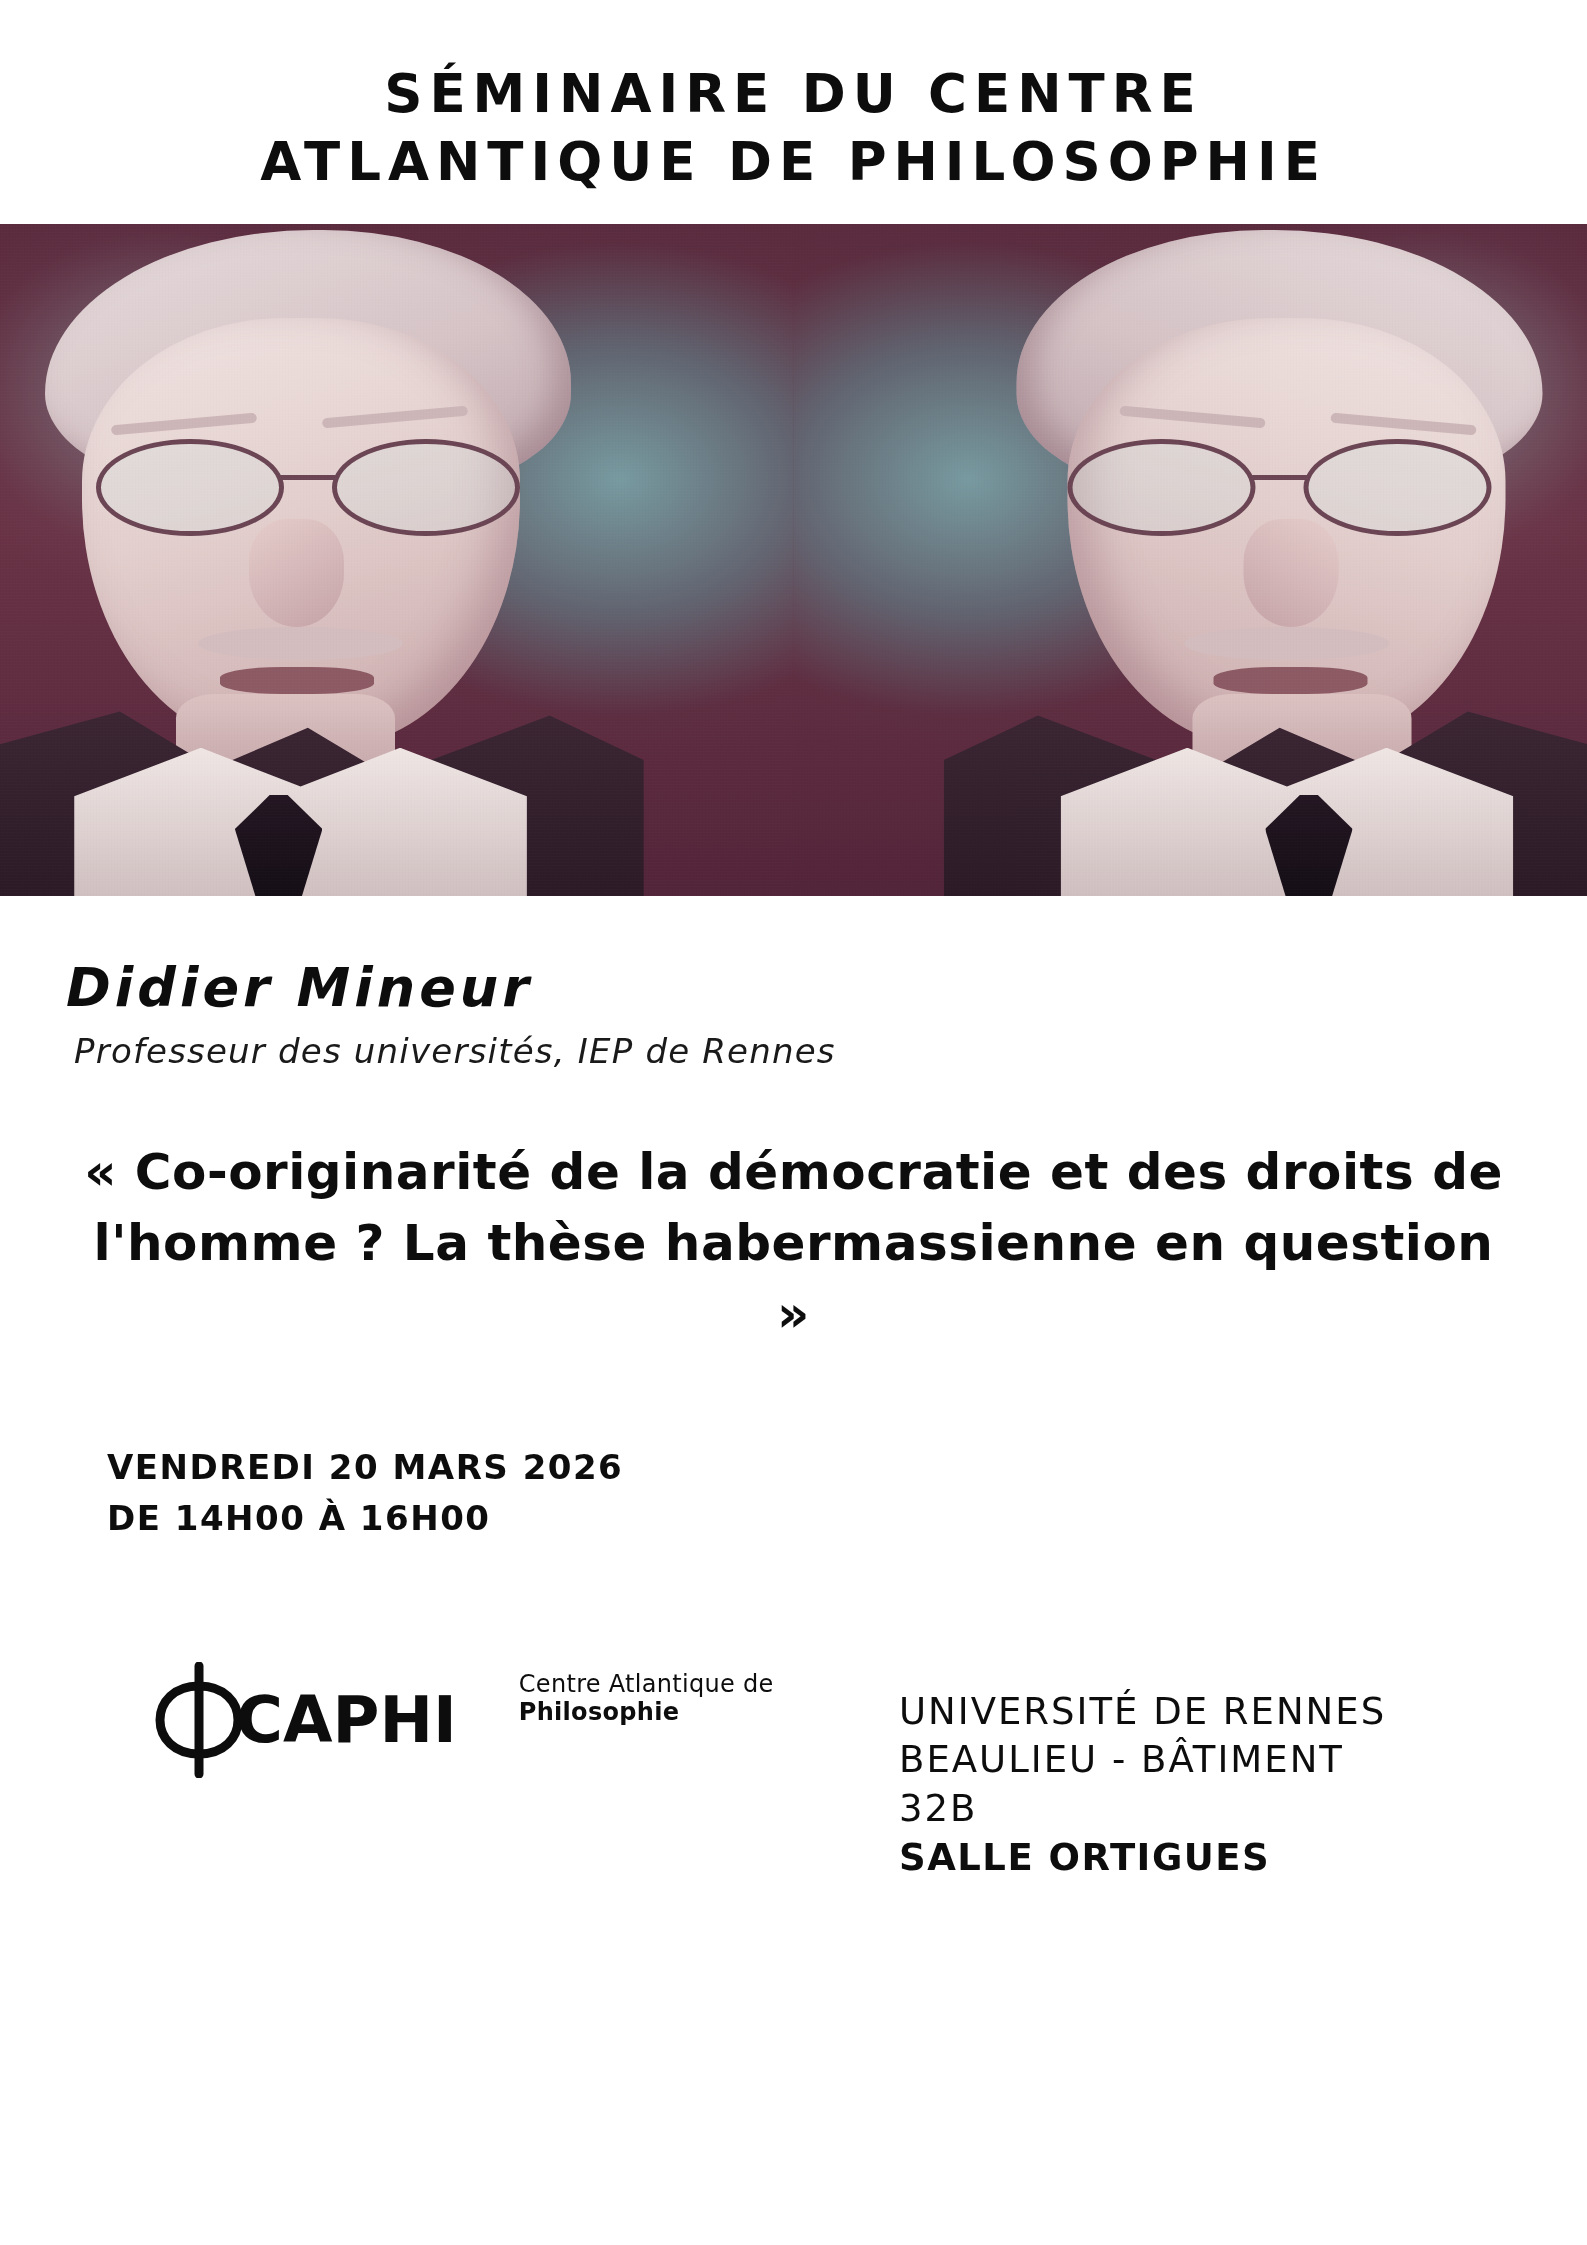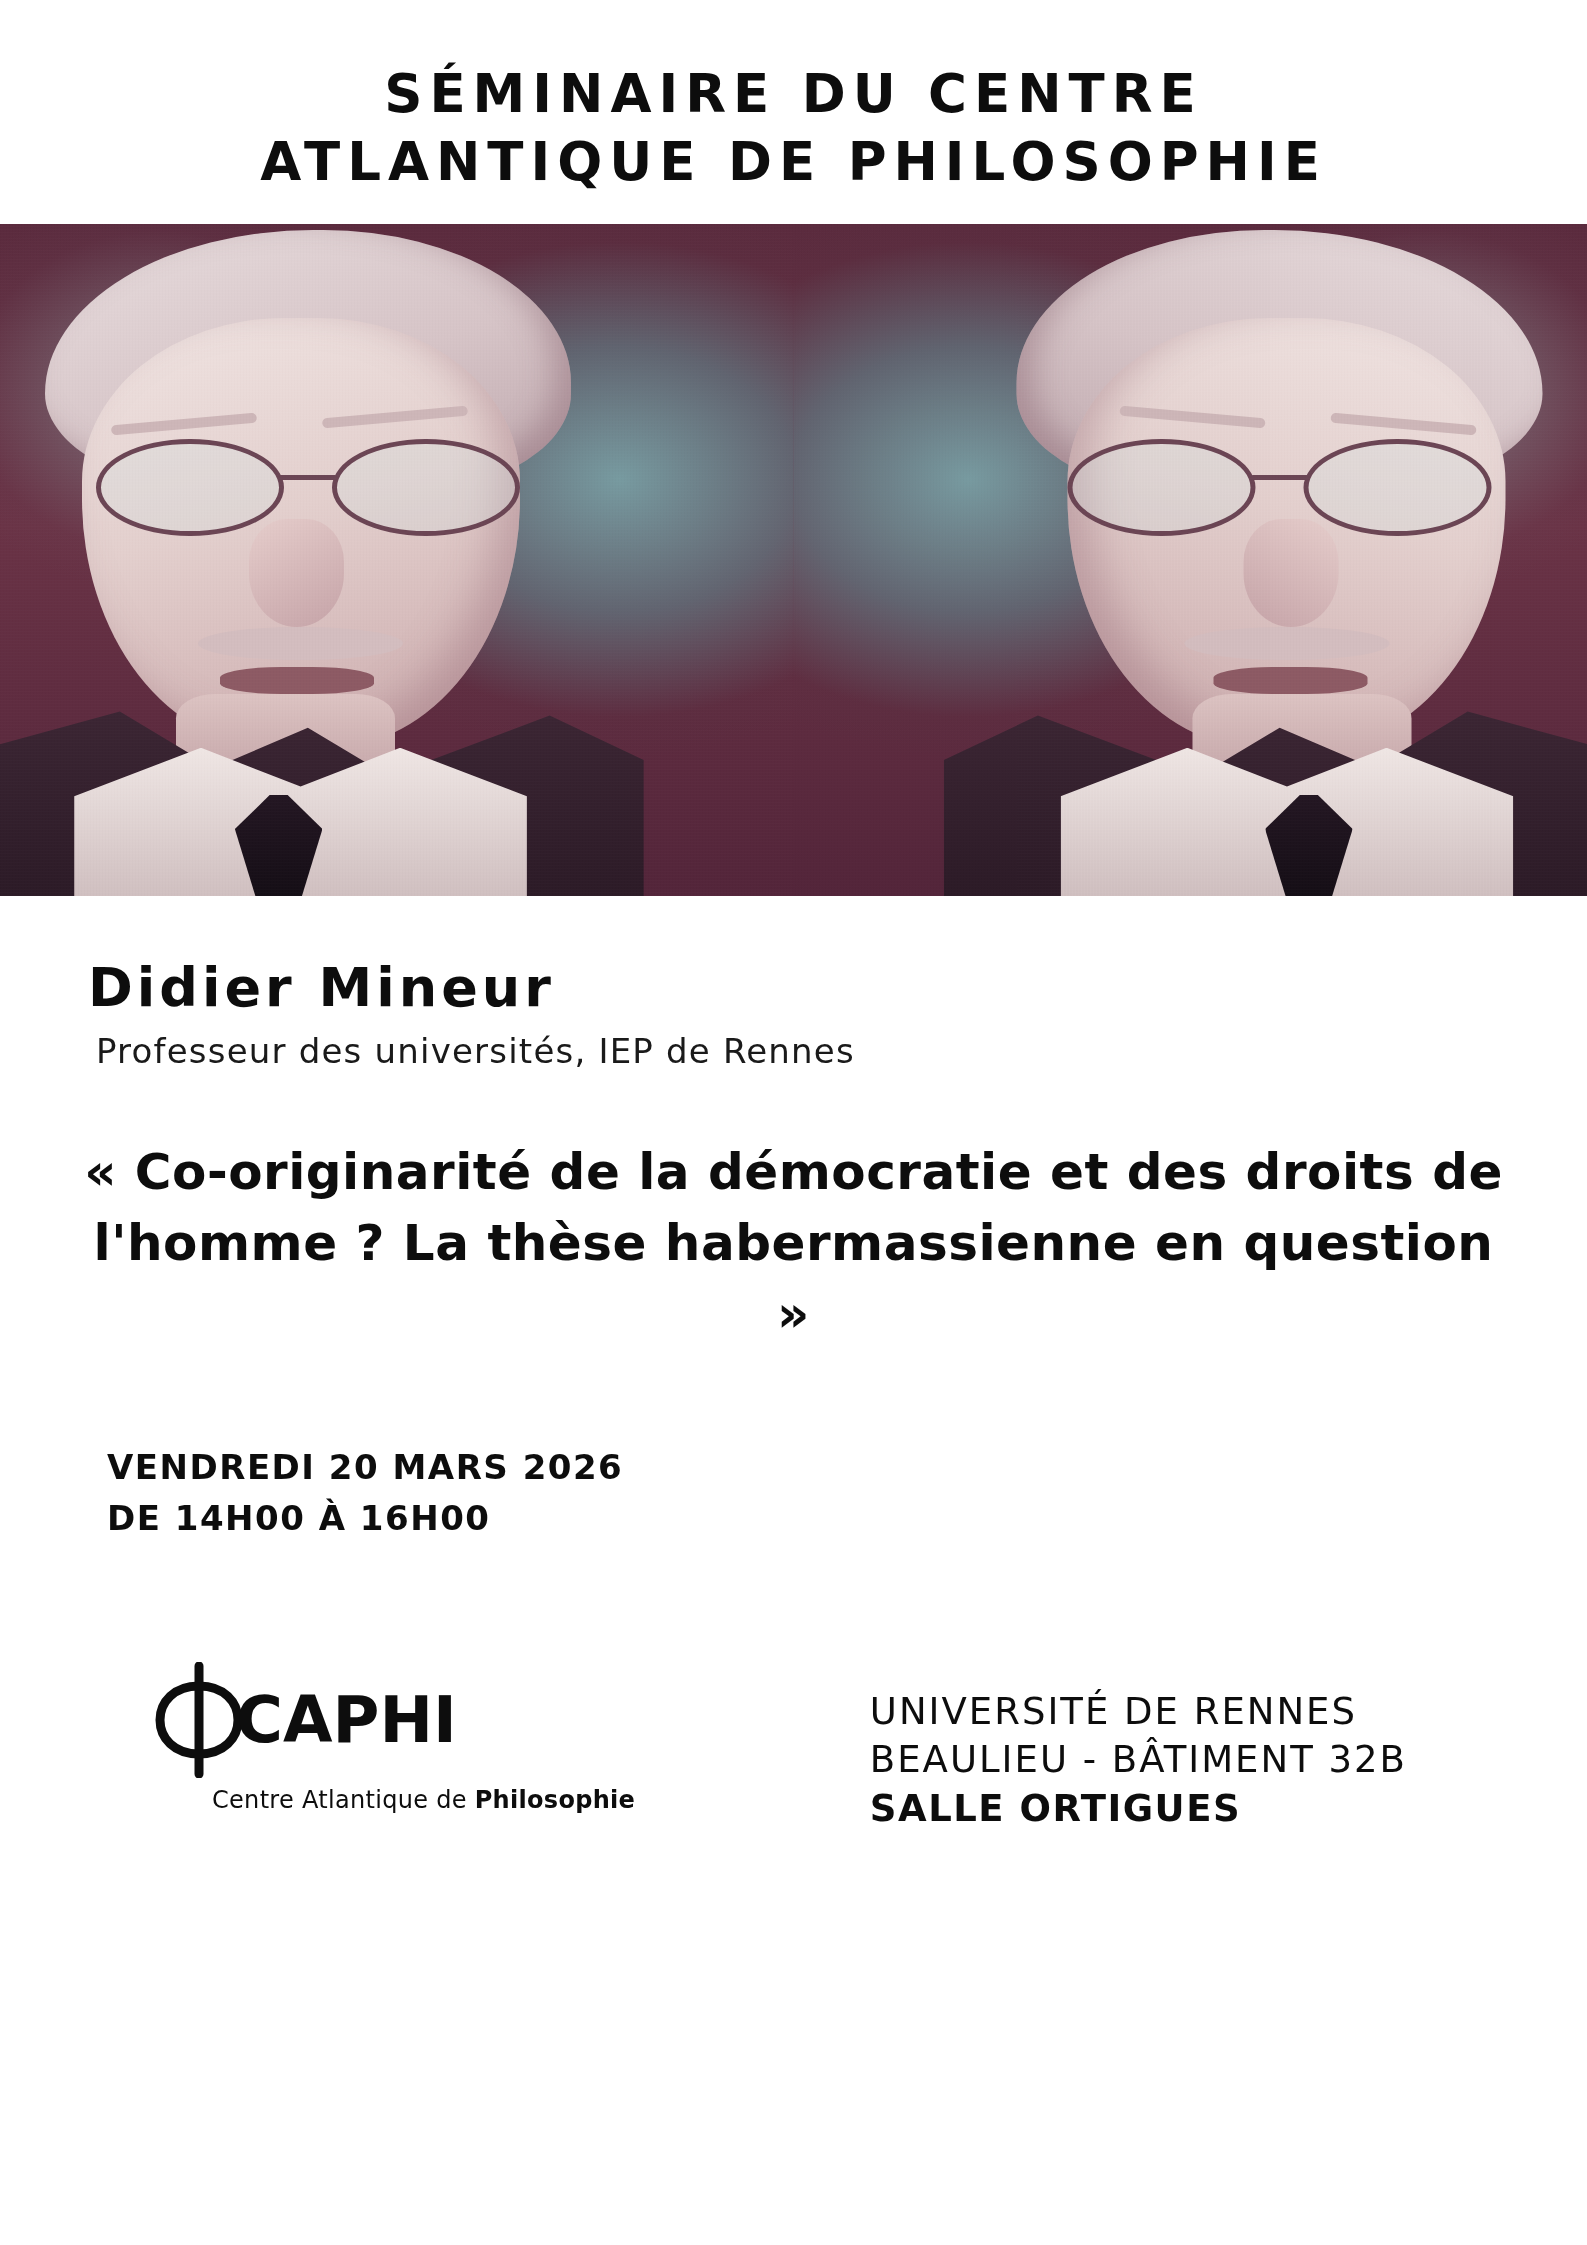--- a/index.html
+++ b/index.html
@@ -198,21 +198,22 @@
     top: 85%;
     width: 12%;
     height: 17%;
     background: linear-gradient(180deg, #241723, #130d14);
     clip-path: polygon(40% 0%, 60% 0%, 100% 30%, 72% 100%, 28% 100%, 0% 30%);
   }
 
   
   .speaker {
     margin-top: 60px;
-    padding-left: 88px;
+    padding-left: 66px;
+    font-style: italic;
   }
   .speaker-name {
     font-size: 54px;
     font-weight: bold;
     letter-spacing: 4px;
     color: #0d0d0d;
   }
   .speaker-affil {
     margin-top: 12px;
     font-size: 34px;
@@ -246,21 +247,21 @@
   
   .footer {
     margin-top: 118px;
     padding: 0 120px 0 150px;
     display: flex;
     align-items: flex-start;
     justify-content: space-between;
   }
   .logo-block {
     display: flex;
-    flex-direction: column;
+    flex-direction: row;
     align-items: flex-start;
   }
   .logo-row {
     display: flex;
     align-items: center;
   }
   .logo-mark {
     width: 96px;
     height: 116px;
     flex: none;

